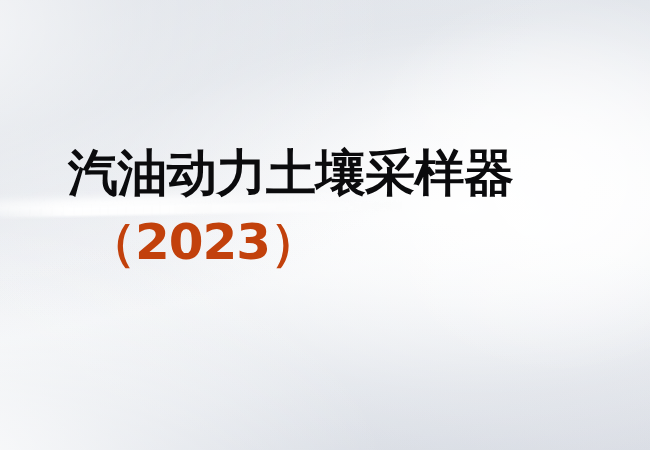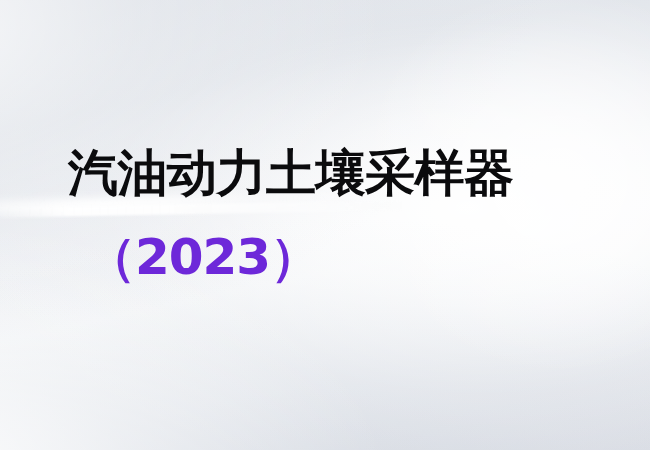--- a/index.html
+++ b/index.html
@@ -90,25 +90,25 @@
     font-size: 50px;
     line-height: 1;
     font-weight: 700;
     color: #0b0b0d;
     letter-spacing: -0.5px;
     white-space: nowrap;
   }
   .title-line2 {
     position: absolute;
     left: 86px;
-    top: 232px;
+    top: 217px;
     font-size: 50px;
     line-height: 1;
     font-weight: 700;
-    color: #6d28d9;
+    color: #c2410c;
     letter-spacing: -1px;
     white-space: nowrap;
   }
 </style>
 </head>
 <body>
 
 <div id="slide">
 
   <div class="bg-layer bg-base"></div>

